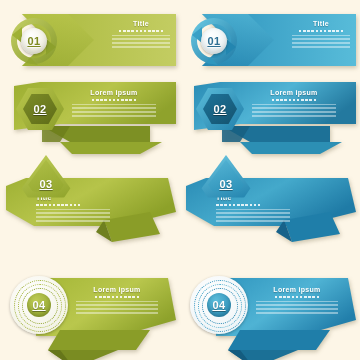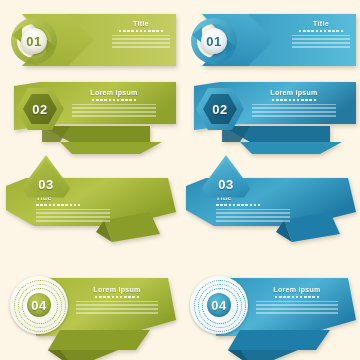--- a/index.html
+++ b/index.html
@@ -32,22 +32,23 @@
   .dash{display:flex;gap:1.6px;margin:0 0 3px 0;}
   .dash i{display:block;width:2.6px;height:1.6px;background:rgba(255,255,255,.85);}
   .lines{display:flex;flex-direction:column;gap:2.4px;}
   .lines u{display:block;height:1.5px;background:rgba(255,255,255,.42);text-decoration:none;}
 
   
   .badge{position:absolute;z-index:8;}
   .num{
     position:absolute;left:0;top:0;width:100%;height:100%;
     display:flex;align-items:center;justify-content:center;
-    font-size:13px;font-weight:bold;letter-spacing:.5px;
+    font-size:11px;font-weight:bold;letter-spacing:.5px;
     pointer-events:none;
+    text-decoration:underline;
   }
   .num.dark{color:#7d8a20;text-shadow:0 1px 0 rgba(255,255,255,.6);}
   .num.darkb{color:#2f6f93;text-shadow:0 1px 0 rgba(255,255,255,.6);}
   .num.light{color:#ffffff;text-shadow:0 1px 1px rgba(0,0,0,.35);}
   .c-disc{
     position:absolute;border-radius:50%;
     box-shadow:inset 0 -3px 6px rgba(0,0,0,.12), 0 1px 3px rgba(0,0,0,.3);
   }
 
   

